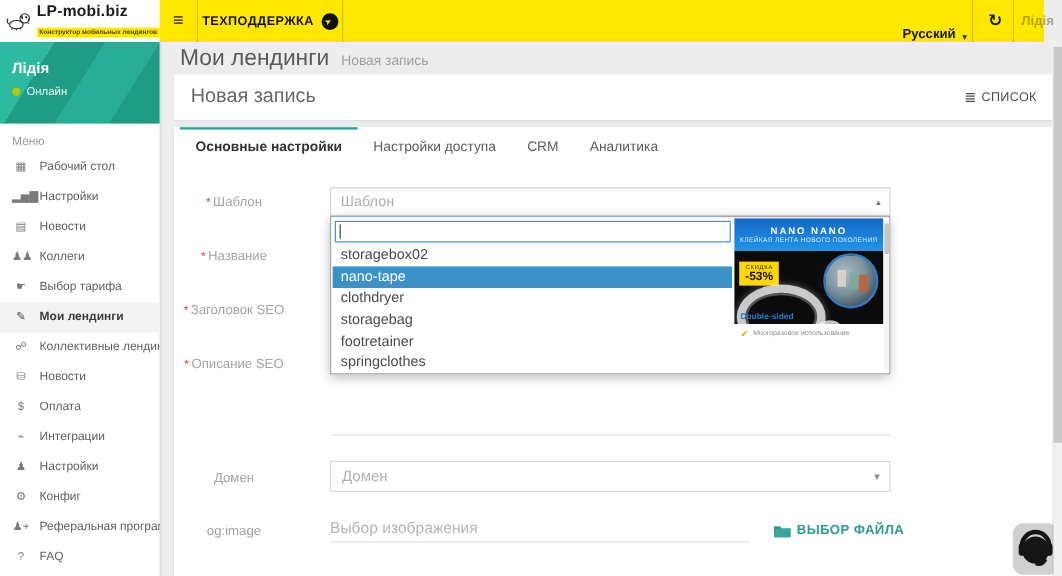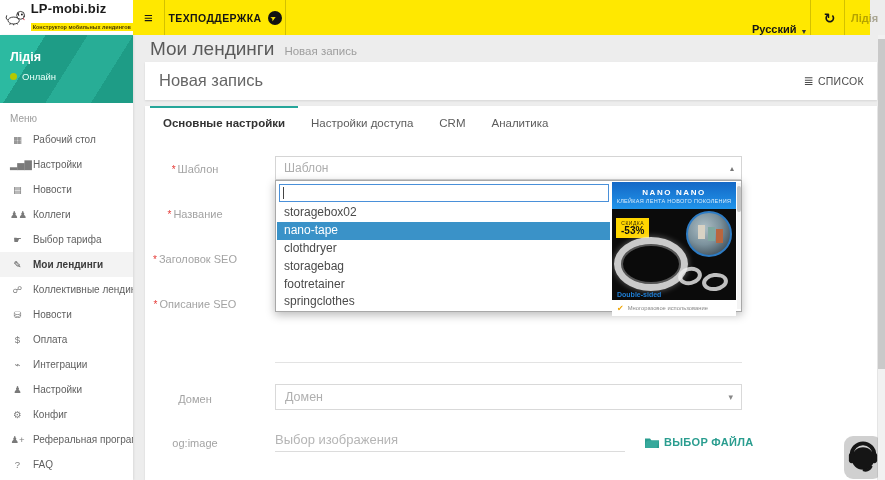--- a/index.html
+++ b/index.html
@@ -114,21 +114,21 @@
   .dd-scroll { position:absolute; left:461px; top:2px; width:4px; height:126px; background:#f4f4f4; }
   .dd-scroll .thumb { position:absolute; left:0; top:3px; width:4px; height:26px; background:#c6c6c6;
                       border-radius:2px; }
 
   
   .dd-preview { position:absolute; left:336px; top:1px; width:124px; height:128px; cursor:pointer; }
   .pv-head { height:27px; background:linear-gradient(180deg,#1468c6 0%,#2094ea 100%);
              display:flex; flex-direction:column; align-items:center; justify-content:center; gap:1px; }
   .pv-title { font-size:8px; font-weight:bold; color:#fff; letter-spacing:1.6px; }
   .pv-sub { font-size:5.5px; color:#d9edfc; letter-spacing:.3px; white-space:nowrap; }
-  .pv-body { position:relative; height:91px; background:#0b0b0b; overflow:hidden; }
+  .pv-body { position:relative; height:61px; background:#0b0b0b; overflow:hidden; }
   .badge { position:absolute; left:4px; top:9px; background:#ffd600; padding:2px 5px; text-align:center; }
   .badge .b1 { display:block; font-size:5px; color:#3a2d00; letter-spacing:.5px; }
   .badge .b2 { display:block; font-size:10px; font-weight:bold; color:#111; line-height:10px; }
   .inset { position:absolute; right:4px; top:2px; width:46px; height:46px; border-radius:50%;
            border:2px solid #2e7cc4;
            background:radial-gradient(circle at 38% 35%,#aebfc6 0%,#7b919c 45%,#43525c 80%,#2c3740 100%); }
   .inset::after { content:""; position:absolute; left:10px; top:12px; width:7px; height:14px;
                   background:#d8d2c4; box-shadow:10px 2px 0 #7fa8a0, 18px 4px 0 #b9663e; }
   .tape-big { position:absolute; left:2px; top:28px; width:74px; height:54px; border-radius:50%;
               border:7px solid rgba(244,244,244,.82);

